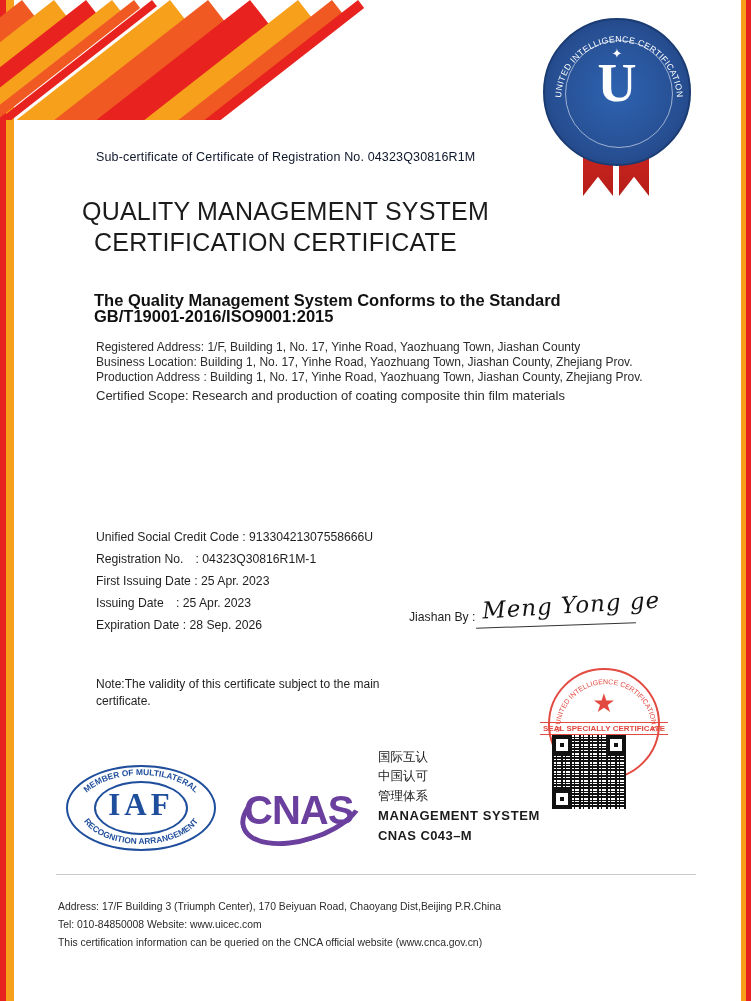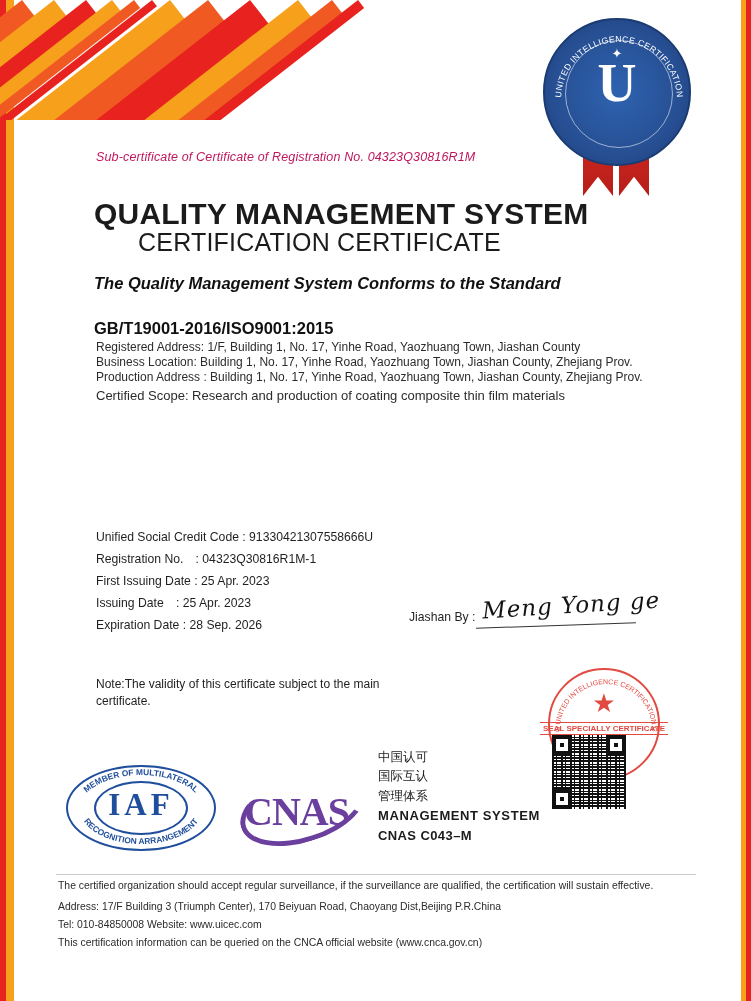--- a/index.html
+++ b/index.html
@@ -72,41 +72,41 @@
   }
   .emblem .ring-text {
     position: absolute; left: 0; top: 0; width: 148px; height: 148px;
   }
   .emblem .ring-text text { fill: #ffffff; font-size: 8.6px; letter-spacing: .4px;
     font-family: "Liberation Sans", sans-serif; }
 
   
   .sub-line {
     position: absolute; left: 96px; top: 150px;
-    font-size: 12.5px; color: #be185d; letter-spacing: .15px; font-style: italic;
+    font-size: 12.5px; color: #0f172a; letter-spacing: .15px;
   }
   .title1 {
-    position: absolute; left: 94px; top: 197px;
-    font-size: 30px; color: #1b1b1b; letter-spacing: .2px; font-weight: bold;
+    position: absolute; left: 82px; top: 197px;
+    font-size: 25px; color: #1b1b1b; letter-spacing: .2px;
   }
   .title2 {
     position: absolute; left: 94px; top: 228px;
-    font-size: 25px; color: #1b1b1b; letter-spacing: .2px; margin-left: 44px;
+    font-size: 25px; color: #1b1b1b; letter-spacing: .2px;
   }
   .company {
     position: absolute; left: 94px; top: 259px;
     font-size: 16.5px; font-weight: bold; color: #111;
   }
   .conform1 {
-    position: absolute; left: 94px; top: 274px;
-    font-size: 16.5px; font-weight: bold; color: #111; font-style: italic;
+    position: absolute; left: 94px; top: 291px;
+    font-size: 16.5px; font-weight: bold; color: #111;
   }
   .conform2 {
     position: absolute; left: 94px; top: 307px;
-    font-size: 16.5px; font-weight: bold; color: #111; margin-top: 12px;
+    font-size: 16.5px; font-weight: bold; color: #111;
   }
   .addr {
     position: absolute; left: 96px; font-size: 12px; color: #2c2c2c;
   }
   .addr.a1 { top: 340px; }
   .addr.a2 { top: 355px; }
   .addr.a3 { top: 370px; }
   .scope { position: absolute; left: 96px; top: 388px; font-size: 13px; color: #2c2c2c; }
 
   .meta { position: absolute; left: 96px; font-size: 12.2px; color: #1f1f1f; text-align: center; }
@@ -180,21 +180,21 @@
     font-family: "Liberation Serif", serif; letter-spacing: 4px;
   }
   .iaf svg text { fill: #1f4e9c; font-size: 8.4px; font-weight: bold;
     font-family: "Liberation Sans", sans-serif; }
 
   
   .cnas { position: absolute; left: 238px; top: 772px; width: 130px; height: 72px; }
   .cnas .word {
     position: absolute; left: 6px; top: 16px;
     font-size: 40px; font-weight: bold; color: #6b3f9e;
-    font-family: Liberation Serif, serif; letter-spacing: -1px;
+    font-family: Liberation Sans, sans-serif; letter-spacing: -1px;
   }
   .cnas .swoop {
     position: absolute; left: 0; top: 2px; width: 130px; height: 68px;
     border: 5px solid #6b3f9e; border-radius: 50%;
     border-right-color: transparent; border-top-color: transparent;
     transform: rotate(-18deg);
   }
   .cnas-txt { position: absolute; left: 378px; top: 748px; font-size: 12.5px; color: #1b1b1b; line-height: 1.55; }
   .cnas-txt .ms { font-size: 13px; font-weight: bold; letter-spacing: .6px; }
   .cnas-txt .code { font-size: 13px; font-weight: bold; letter-spacing: .4px; }
@@ -317,26 +317,25 @@
       <text><textPath href="#iafTop" startOffset="50%" text-anchor="middle">MEMBER OF MULTILATERAL</textPath></text>
       <text><textPath href="#iafBot" startOffset="50%" text-anchor="middle">RECOGNITION ARRANGEMENT</textPath></text>
     </svg>
   </div>
 
   <div class="cnas">
     <div class="swoop"></div>
     <div class="word">CNAS</div>
   </div>
   <div class="cnas-txt">
+    <div>国际互认</div>
     <div>中国认可</div>
-    <div>国际互认</div>
     <div>管理体系</div>
     <div class="ms">MANAGEMENT  SYSTEM</div>
     <div class="code">CNAS C043–M</div>
   </div>
 
   <div class="footline"></div>
-  <div class="foot f1">The certified organization should accept regular surveillance, if the surveillance are qualified, the certification will sustain effective.</div>
   <div class="foot f2">Address: 17/F Building 3 (Triumph Center), 170 Beiyuan Road, Chaoyang Dist,Beijing P.R.China</div>
   <div class="foot f3">Tel: 010-84850008      Website: www.uicec.com</div>
   <div class="foot f4">This certification information can be queried on the CNCA official website (www.cnca.gov.cn)</div>
 
 </div>
 
 </body></html>

